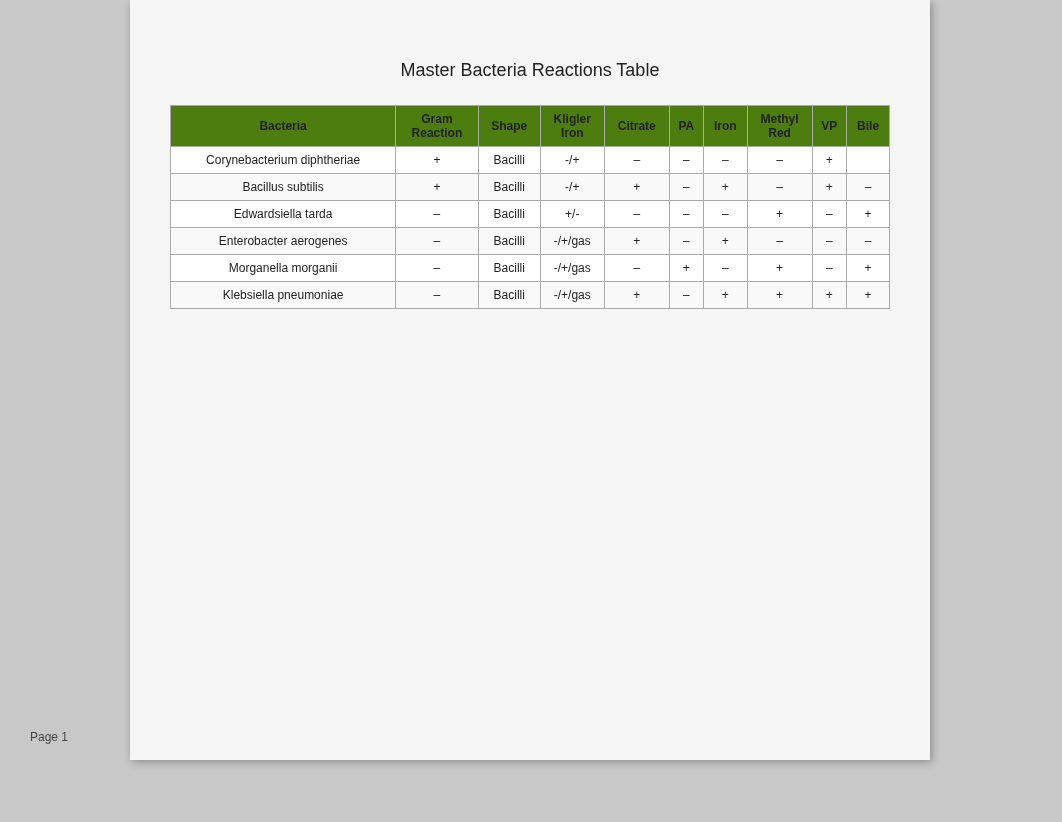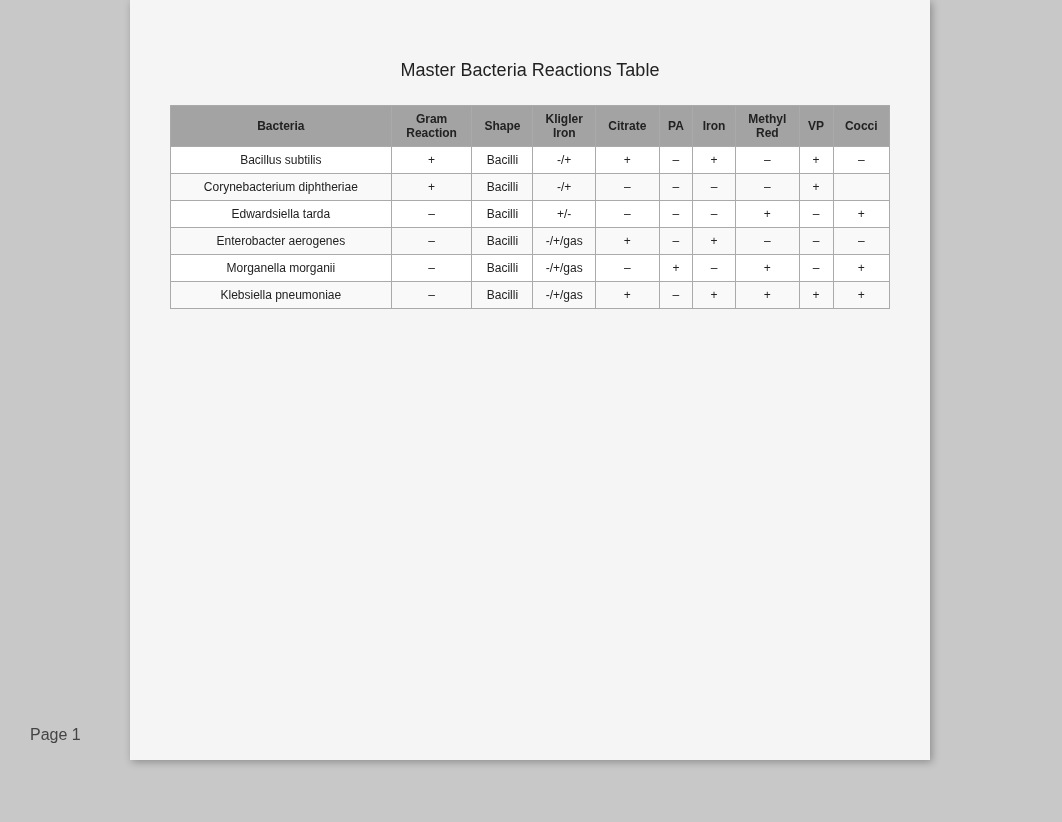--- a/index.html
+++ b/index.html
@@ -46,34 +46,34 @@
       border-collapse: collapse;
       font-size: 12px;
     }
     th, td {
       border: 1px solid #aaa;
       padding: 6px 4px;
       text-align: center;
       vertical-align: middle;
     }
     thead th {
-      background: #a3a3a3;
+      background: #4d7c0f;
       font-weight: bold;
     }
     tbody tr:nth-child(odd) {
       background: #fff;
     }
     tbody tr:nth-child(even) {
       background: #f9f9f9;
     }
     .page-number {
       position: absolute;
       bottom: 16px;
       left: -100px;
-      font-size: 16px;
+      font-size: 12px;
       color: #444;
     }
   </style>
 </head>
 <body>
 
 <div class="page-container">
   <div class="page-shadow">
     <div class="page-inner">
 
@@ -84,47 +84,47 @@
           <tr>
           <th>Bacteria</th>
               <th>Gram<br>Reaction</th>
               <th>Shape</th>
               <th>Kligler<br>Iron</th>
               <th>Citrate</th>
               <th>PA</th>
               <th>Iron</th>
               <th>Methyl<br>Red</th>
               <th>VP</th>
-              <th>Cocci</th>
+              <th>Bile</th>
             </tr>
         </thead>
         <tbody id="table-body">
+            <tr>
+              <td>Corynebacterium diphtheriae</td>
+              <td>+</td>
+              <td>Bacilli</td>
+              <td>-/+</td>
+              <td>–</td>
+              <td>–</td>
+              <td>–</td>
+              <td>–</td>
+              <td>+</td>
+              <td></td>
+            </tr>
             <tr>
               <td>Bacillus subtilis</td>
               <td>+</td>
               <td>Bacilli</td>
               <td>-/+</td>
               <td>+</td>
               <td>–</td>
               <td>+</td>
               <td>–</td>
               <td>+</td>
               <td>–</td>
-            </tr>
-            <tr>
-              <td>Corynebacterium diphtheriae</td>
-              <td>+</td>
-              <td>Bacilli</td>
-              <td>-/+</td>
-              <td>–</td>
-              <td>–</td>
-              <td>–</td>
-              <td>–</td>
-              <td>+</td>
-              <td></td>
             </tr>
             <tr>
               <td>Edwardsiella tarda</td>
               <td>–</td>
               <td>Bacilli</td>
               <td>+/-</td>
               <td>–</td>
               <td>–</td>
               <td>–</td>
               <td>+</td>

